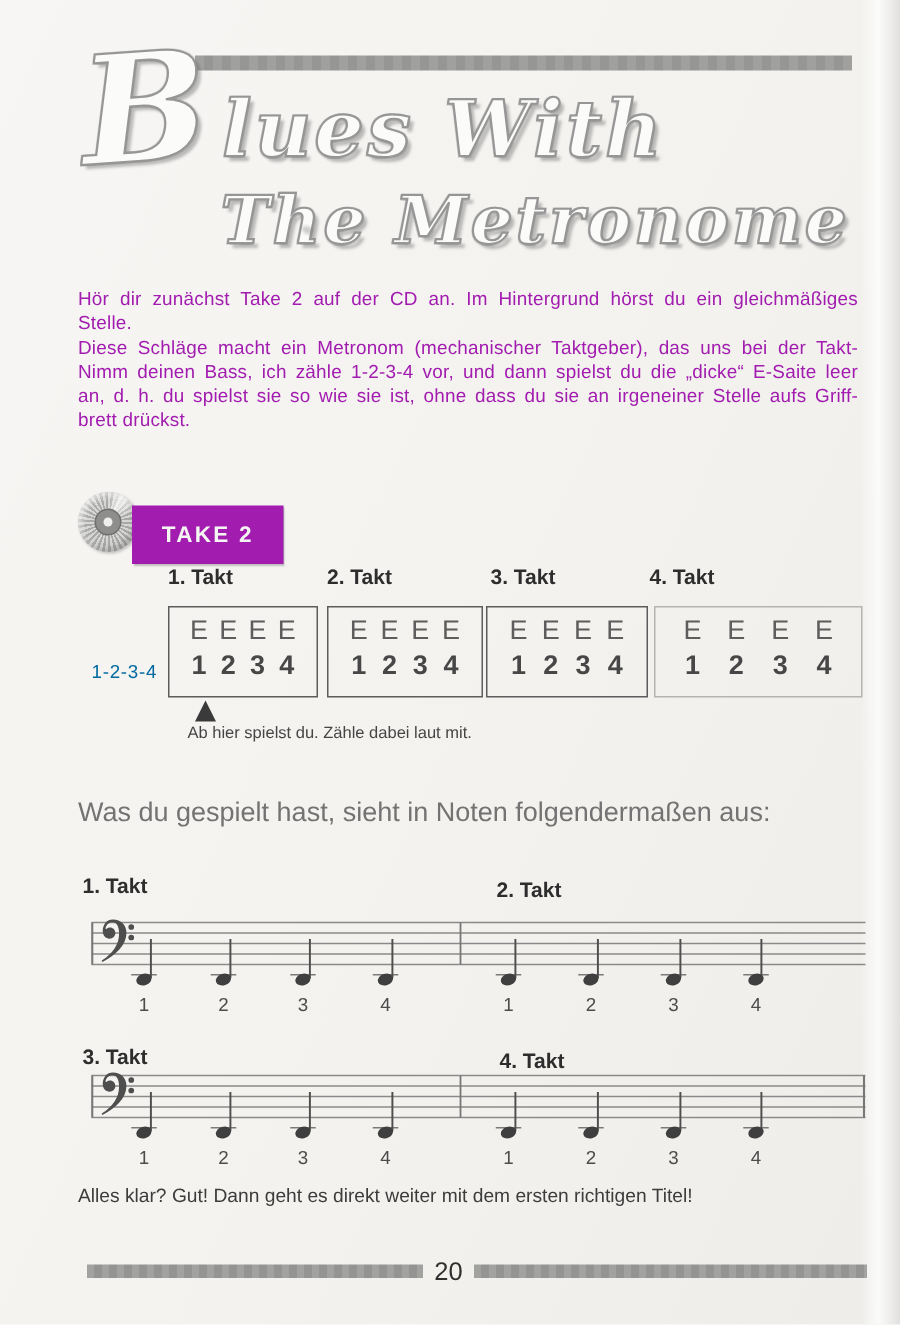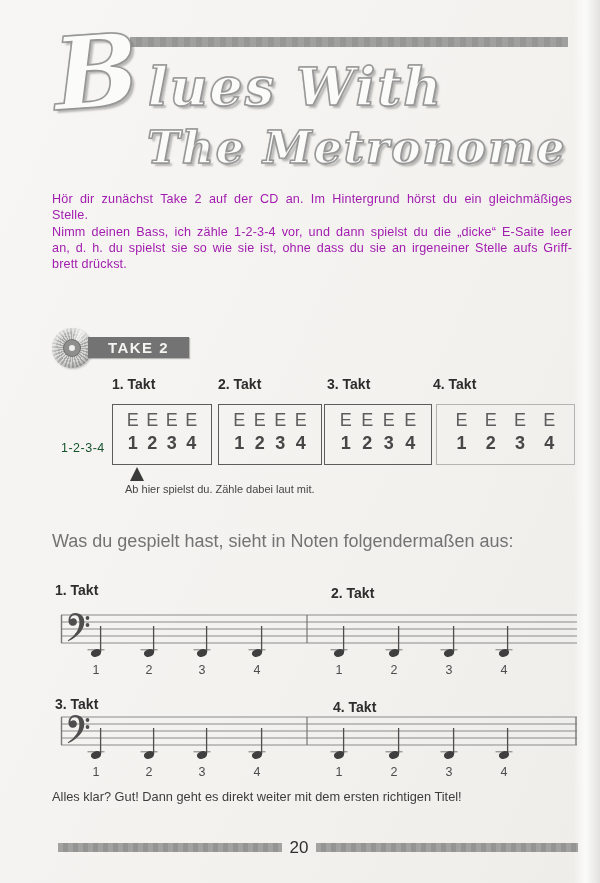--- a/index.html
+++ b/index.html
@@ -42,32 +42,32 @@
   
   .cd { position:absolute; left:52px; top:328px; width:40px; height:40px; border-radius:50%;
     background:repeating-conic-gradient(#d6d6d4 0deg 6deg, #a9a9a7 6deg 12deg);
     box-shadow:inset -2px -2px 4px rgba(80,80,80,0.35), inset 2px 2px 4px rgba(255,255,255,0.7), 1px 1px 2px rgba(90,90,90,0.35);
   }
   .cd-sheen { position:absolute; left:0; top:0; width:100%; height:100%; border-radius:50%;
     background:conic-gradient(rgba(255,255,255,0) 0deg, rgba(255,255,255,0.75) 30deg, rgba(255,255,255,0) 70deg, rgba(255,255,255,0) 360deg); }
   .cd-ring { position:absolute; left:12px; top:12px; width:16px; height:16px; border-radius:50%;
     background:#8e8e8c; box-shadow:0 0 0 1px #6f6f6d; }
   .cd-hole { position:absolute; left:5px; top:5px; width:6px; height:6px; border-radius:50%; background:#efefed; }
-  .take-bar { position:absolute; left:88px; top:337px; width:101px; height:21px;
-    background:#737373; color:#f4f4f2; display:flex; align-items:center; justify-content:center;
+  .take-bar { position:absolute; left:88px; top:337px; width:101px; height:39px;
+    background:#a21caf; color:#f4f4f2; display:flex; align-items:center; justify-content:center;
     font-weight:bold; font-size:15px; letter-spacing:1.5px; box-shadow:1px 1px 1px rgba(120,120,120,0.5); }
   
   .takt-heading { position:absolute; font-weight:bold; font-size:14px; color:#2d2d2d; white-space:nowrap; }
   .count-box { position:absolute; top:404px; height:61px; border:1.5px solid #5c5c5c;
     display:grid; grid-template-columns:repeat(4,1fr); padding:5px 10px 0 10px; }
   .count-box.light { border-color:#b4b4b2; border-width:1px; }
   .cbcell { display:flex; flex-direction:column; align-items:center; }
   .e-val { font-size:18px; color:#5d5d5d; line-height:21px; }
   .c-val { font-size:18px; color:#474747; font-weight:bold; line-height:24px; }
-  .count-left-label { position:absolute; left:61px; top:441px; font-size:12.5px; color:#14532d; letter-spacing:0.5px; }
+  .count-left-label { position:absolute; left:61px; top:441px; font-size:12.5px; color:#0369a1; letter-spacing:0.5px; }
   .arrow-up { position:absolute; left:130px; top:467px; width:0; height:0;
     border-left:7px solid transparent; border-right:7px solid transparent; border-bottom:14px solid #3a3a3a; }
   .table-caption { position:absolute; left:125px; top:483px; font-size:11px; color:#454545; }
   
   .notation-intro { position:absolute; left:52px; top:531px; font-size:18px; color:#737373; }
   .staff-label { position:absolute; font-weight:bold; font-size:14px; color:#2d2d2d; white-space:nowrap; }
   .staff-svg { position:absolute; left:55px; width:530px; height:80px; }
   
   .outro { position:absolute; left:52px; top:789px; font-size:12.8px; color:#3c3c3c; }
   .footer-bar { position:absolute; top:843px; height:9px;
@@ -84,20 +84,21 @@
 
 <div class="top-bar"></div>
 <div class="title-word title-b">B</div>
 <div class="title-word title-line1">lues With</div>
 <div class="title-word title-line2">The Metronome</div>
 <div class="smudge"></div>
 
 <div class="intro">
   <div class="jline">Hör dir zunächst Take 2 auf der CD an. Im Hintergrund hörst du ein gleichmäßiges</div>
   <div>Stelle.</div>
+  <div class="jline">Diese Schläge macht ein Metronom (mechanischer Taktgeber), das uns bei der Takt-</div>
   <div class="jline">Nimm deinen Bass, ich zähle 1-2-3-4 vor, und dann spielst du die „dicke“ E-Saite leer</div>
   <div class="jline">an, d. h. du spielst sie so wie sie ist, ohne dass du sie an irgeneiner Stelle aufs Griff-</div>
   <div>brett drückst.</div>
 </div>
 
 <div class="cd">
   <div class="cd-sheen"></div>
   <div class="cd-ring">
     <div class="cd-hole"></div>
   </div>

